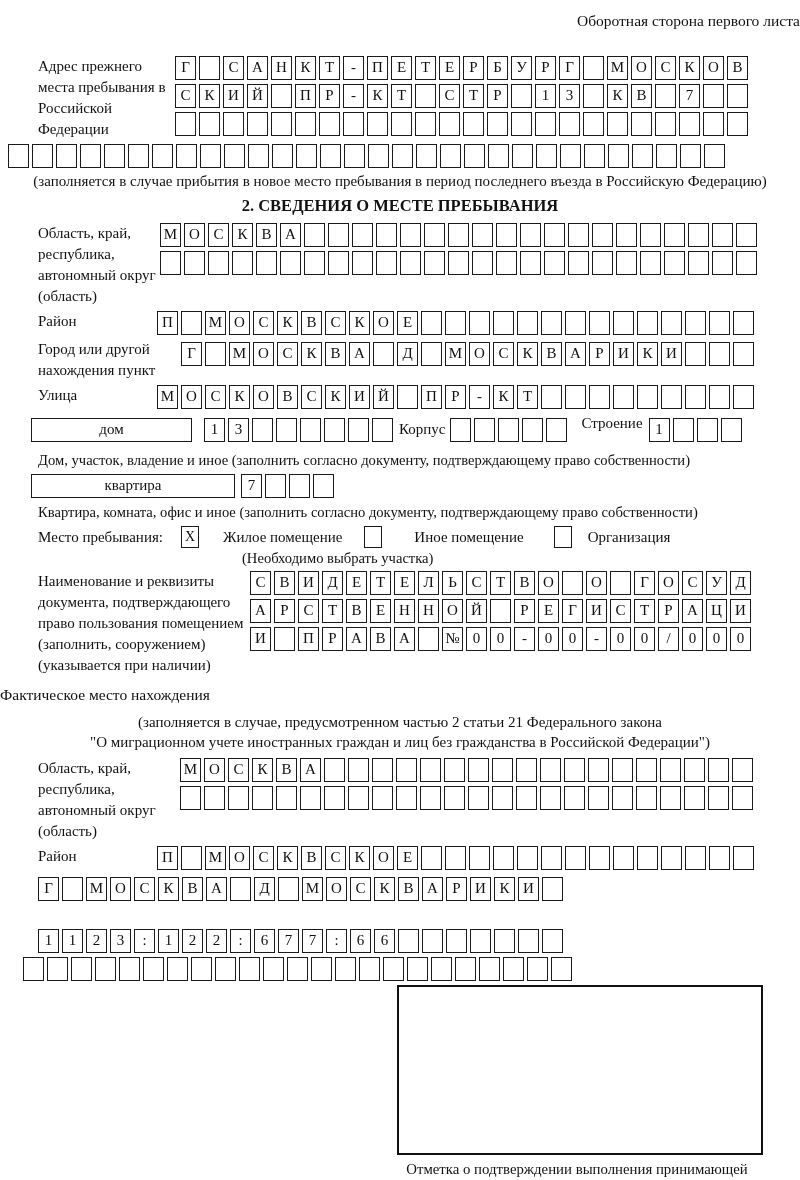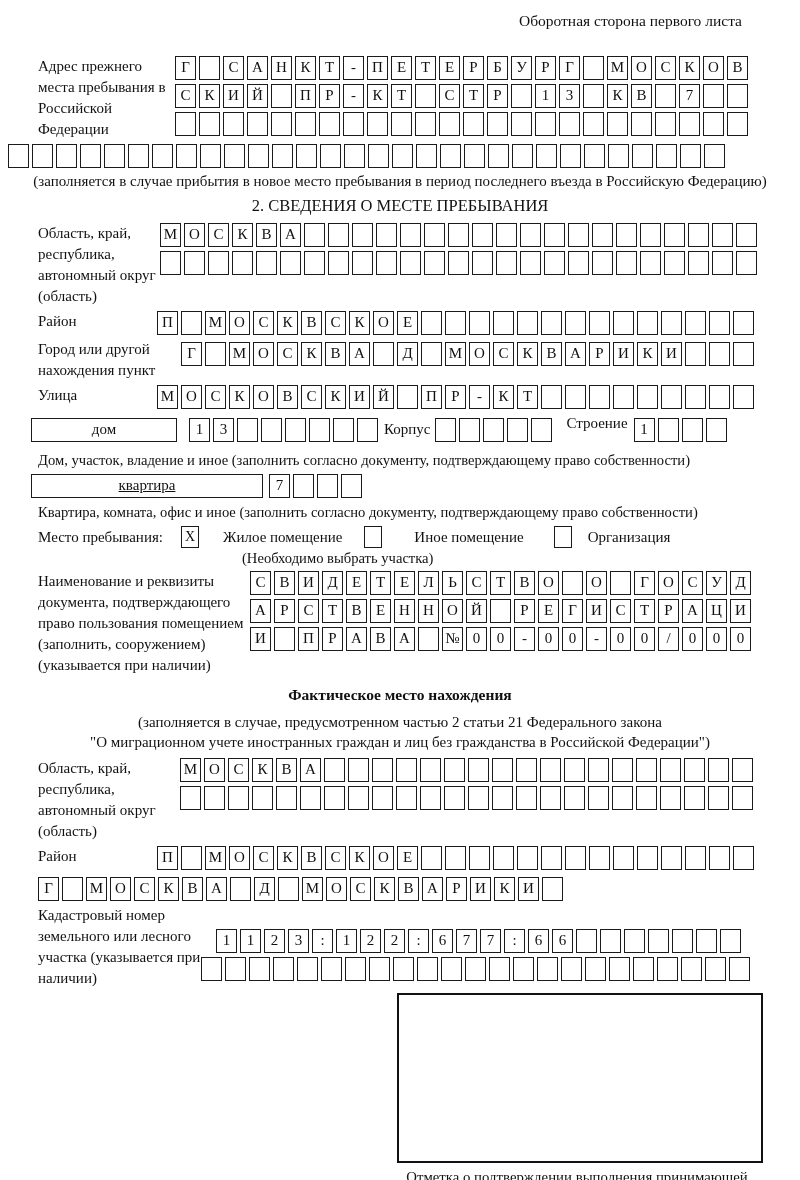--- a/index.html
+++ b/index.html
@@ -2,21 +2,21 @@
 <html><head>
 <meta charset="utf-8">
 <style>
   * { box-sizing: border-box; margin: 0; padding: 0; }
   html, body { background: #ffffff; }
   body {
     width: 800px; height: 1180px; overflow: hidden;
     font-family: "Liberation Serif", "DejaVu Serif", serif;
     color: #111; font-size: 15px;
   }
-  .header-note { margin-top: 12px; text-align: right; padding-right: 58px; font-size: 15.5px; }
+  .header-note { margin-top: 12px; text-align: right; font-size: 15.5px; }
 
   .field { display: flex; align-items: flex-start; margin-bottom: 4px; }
   .label { font-size: 15px; line-height: 21px; flex: 0 0 auto; }
   .rows { display: flex; flex-direction: column; row-gap: 4px; }
 
   .cellrow { display: flex; height: 24px; }
   .cell {
     display: inline-block; width: 21px; height: 24px; margin-right: 3px;
     border: 1.6px solid #1b1b1b; text-align: center; line-height: 21px;
     font-size: 15px; background: #fff;
@@ -31,30 +31,30 @@
   .lb-ulitsa { width: 119px; }
   .lb-doc { width: 212px; }
   .lb-oblast3 { width: 142px; }
   .lb-gorod3 { width: 191px; }
   .lb-kadastr { width: 178px; }
 
   .row4 { margin-left: 8px; margin-bottom: 3px; }
   .neg15 { margin-left: -15px; }
 
   .note-c { text-align: center; font-size: 15px; line-height: 20px; }
-  .h-main { text-align: center; font-weight: normal; font-size: 16.5px; margin: 5px 0 7px; }
-  .h-sub { text-align: center; font-weight: bold; font-size: 15.5px; margin: 10px 0 8px; }
+  .h-main { text-align: center; font-weight: bold; font-size: 16.5px; margin: 5px 0 7px; }
+  .h-sub { font-weight: normal; font-size: 15.5px; margin: 10px 0 8px; }
 
   .inline-row { display: flex; align-items: center; margin-bottom: 4px; }
   .labelbox {
     height: 24px; border: 1.6px solid #1b1b1b; text-align: center;
     line-height: 21px; font-size: 15px; flex: 0 0 auto;
   }
-  .dom-box { width: 146px; margin-left: 31px; }
-  .kv-box { width: 232px; margin-left: 31px; text-decoration: underline; }
+  .dom-box { width: 161px; margin-left: 31px; }
+  .kv-box { width: 204px; margin-left: 31px; }
   .gap12 { margin-left: 12px; }
   .gap6 { margin-left: 6px; }
   .small-cap { margin-left: 38px; font-size: 14.6px; line-height: 20px; margin-bottom: 4px; }
 
   .checkbox {
     display: inline-block; width: 18px; height: 22px; border: 1.6px solid #1b1b1b;
     text-align: center; line-height: 19px; font-size: 14px; flex: 0 0 auto;
   }
   .mesto { margin-top: 2px; margin-bottom: 2px; align-items: center; }
   .mesto .opt { line-height: 22px; }
@@ -581,21 +581,20 @@
       <span class="cell">А</span>
       <span class="cell">Р</span>
       <span class="cell">И</span>
       <span class="cell">К</span>
       <span class="cell">И</span>
       <span class="cell">&nbsp;</span>
     </div>
 </div>
 
 <div class="field ml38">
-  <div class="label lb-kadastr">Кадастровый номер земельного или лесного участка (указывается при наличии)</div>
   <div class="rows" style="margin-top:24px">
     <div class="cellrow">
         <span class="cell">1</span>
         <span class="cell">1</span>
         <span class="cell">2</span>
         <span class="cell">3</span>
         <span class="cell">:</span>
         <span class="cell">1</span>
         <span class="cell">2</span>
         <span class="cell">2</span>

